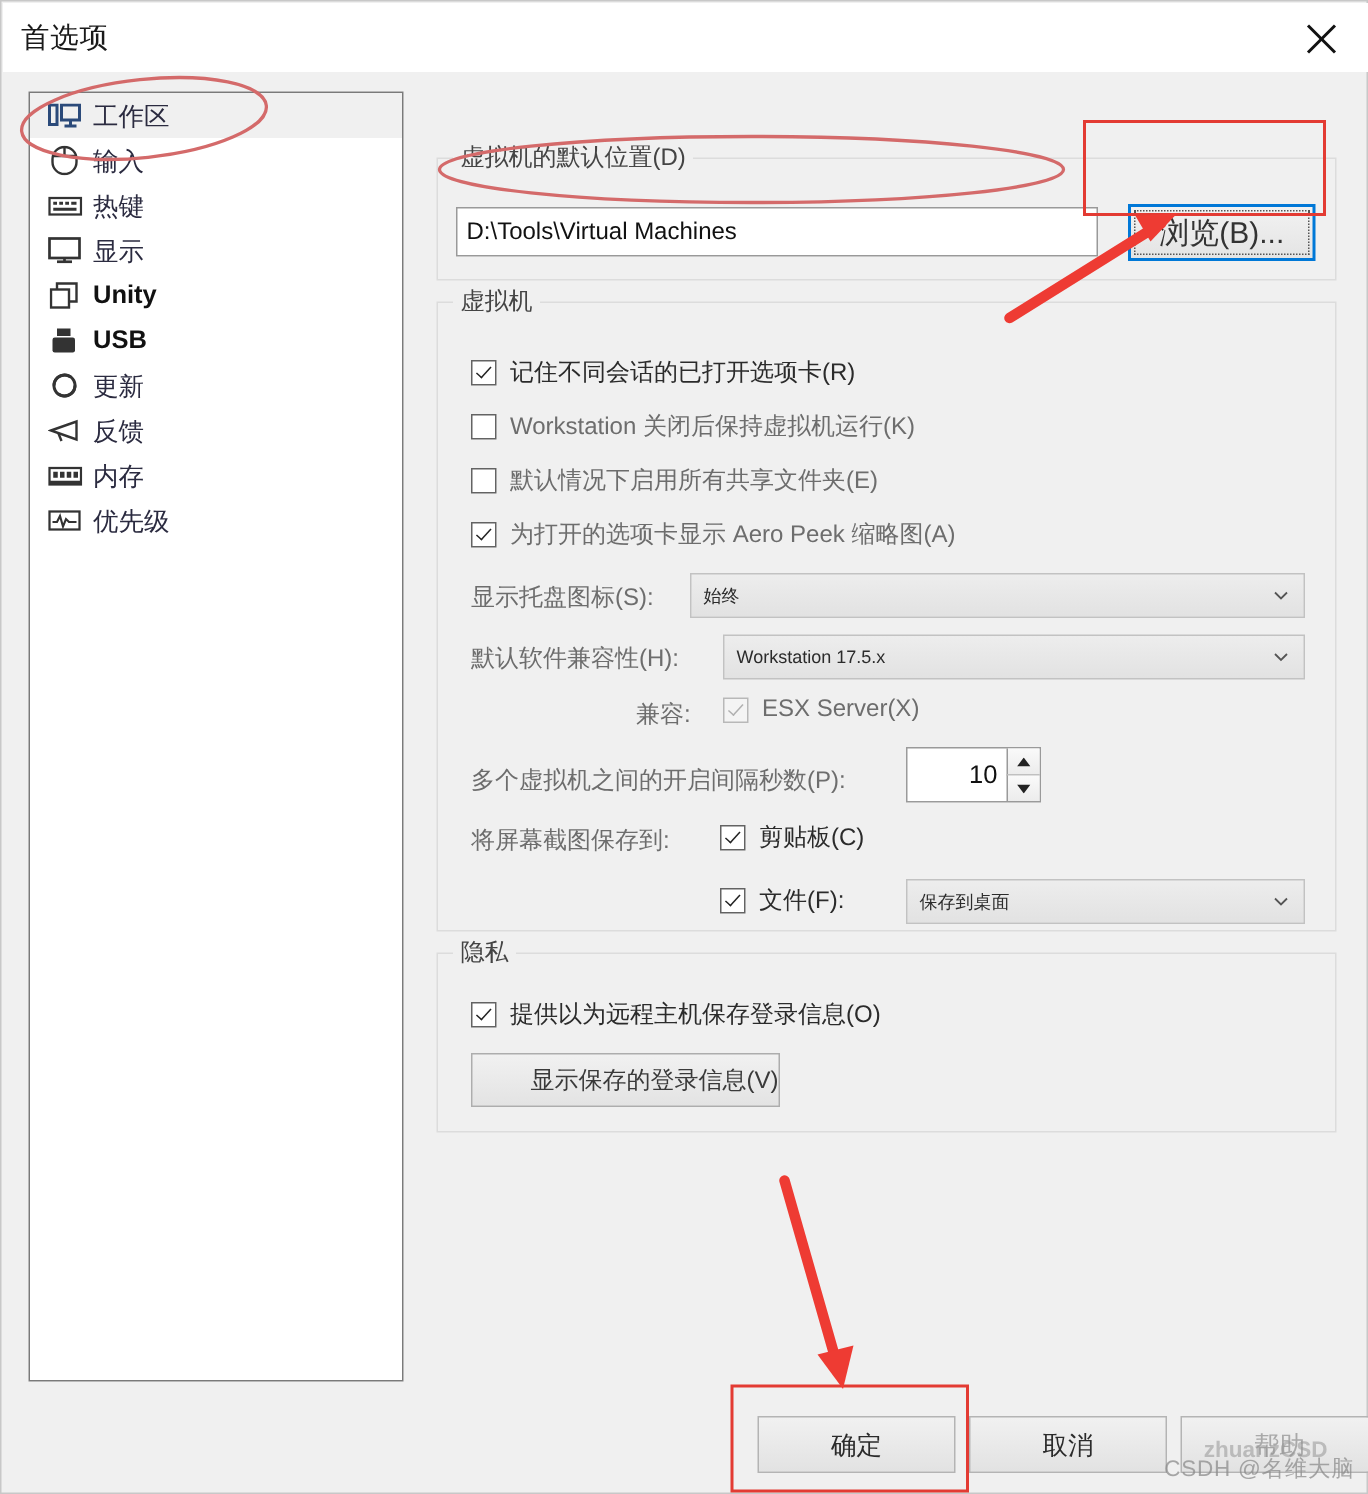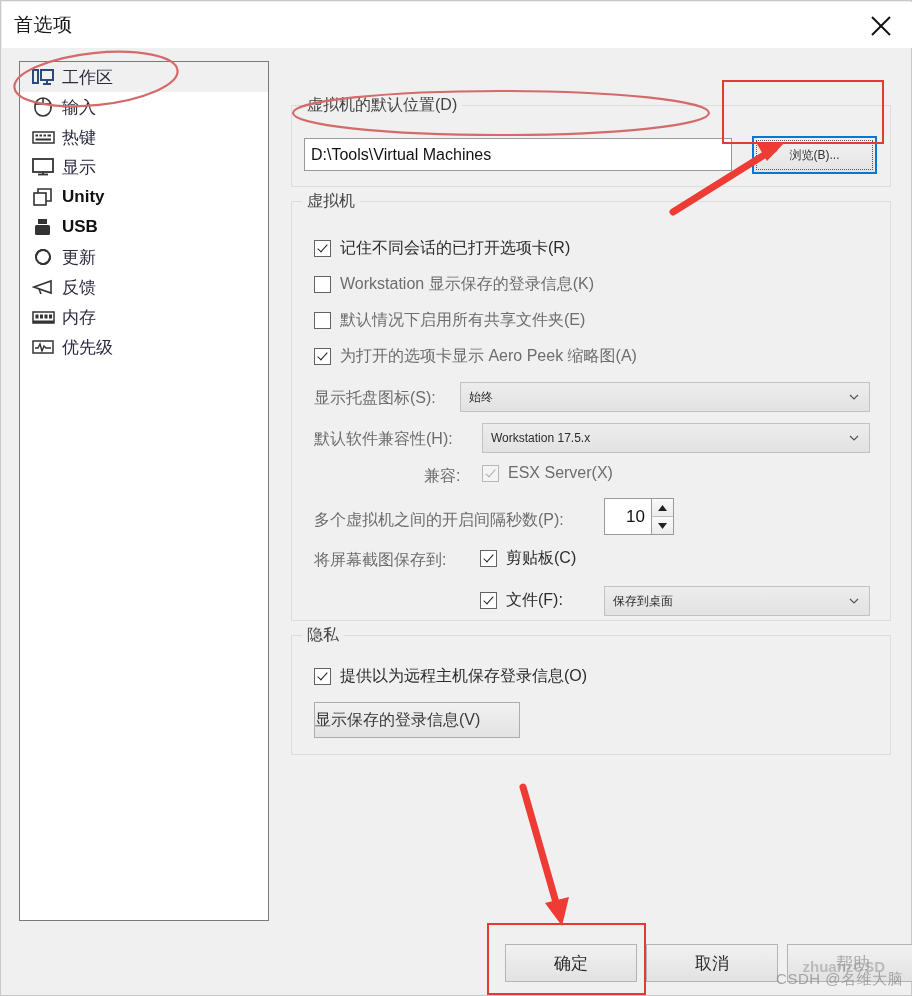--- a/index.html
+++ b/index.html
@@ -94,21 +94,21 @@
     line-height: 31px;
     font-family: "Liberation Sans", sans-serif;
     outline: none;
   }
   .browse-btn {
     position: absolute; left: 460px; top: 30px;
     width: 125px; height: 38px;
     background: linear-gradient(#f2f2f2,#e4e4e4);
     border: 2px solid #0078d7;
     box-sizing: border-box;
-    font-size: 12px; color: #333;
+    font-size: 20px; color: #333;
     display: flex; align-items: center; justify-content: center;
     cursor: pointer;
   }
   .browse-btn .inner-focus {
     position: absolute; left: 2px; top: 2px; right: 2px; bottom: 2px;
     border: 1px dotted #555;
   }
 
   
   .cbrow {
@@ -159,21 +159,21 @@
   }
   .field-label {
     position: absolute;
     font-size: 16px; color: #6d6d6d;
     white-space: nowrap;
   }
 
   
   .spin-wrap {
     position: absolute;
-    width: 70px; height: 37px;
+    width: 90px; height: 37px;
     background: #fff;
     border: 1px solid #9a9a9a;
     box-sizing: border-box;
     display: flex; align-items: center;
   }
   .spin-val {
     flex: 1; text-align: right; padding-right: 6px;
     font-size: 17px; color:#111;
   }
   .spin-btns { width: 22px; height: 100%; display:flex; flex-direction:column; }
@@ -184,21 +184,21 @@
     cursor: pointer;
   }
   .spin-btn + .spin-btn { border-top: 1px solid #c0c0c0; }
 
   
   .pbtn {
     background: linear-gradient(#f1f1f1,#e3e3e3);
     border: 1px solid #adadad;
     box-sizing: border-box;
     font-size: 16px; color: #3a3a3a;
-    display:flex; align-items:center; justify-content:flex-start;
+    display:flex; align-items:center; justify-content:flex-end;
     cursor: pointer;
   }
 
   
   .footer-btn {
     position: absolute;
     width: 132px; height: 38px;
     background: linear-gradient(#f1f1f1,#e2e2e2);
     border: 1px solid #b4b4b4;
     box-sizing: border-box;
@@ -370,21 +370,21 @@
     <div class="group g2">
       <div class="group-title">虚拟机</div>
 
       <div class="cbrow" style="left:22px; top:36px;">
         <span class="cbox checked"></span>
         <span class="lbl-dark">记住不同会话的已打开选项卡(R)</span>
       </div>
 
       <div class="cbrow" style="left:22px; top:72px;">
         <span class="cbox"></span>
-        <span class="lbl-mix">Workstation 显示保存的登录信息(K)</span>
+        <span class="lbl-mix">Workstation 关闭后保持虚拟机运行(K)</span>
       </div>
 
       <div class="cbrow" style="left:22px; top:108px;">
         <span class="cbox"></span>
         <span class="lbl-grey">默认情况下启用所有共享文件夹(E)</span>
       </div>
 
       <div class="cbrow" style="left:22px; top:144px;">
         <span class="cbox checked"></span>
         <span class="lbl-mix">为打开的选项卡显示 Aero Peek 缩略图(A)</span>

